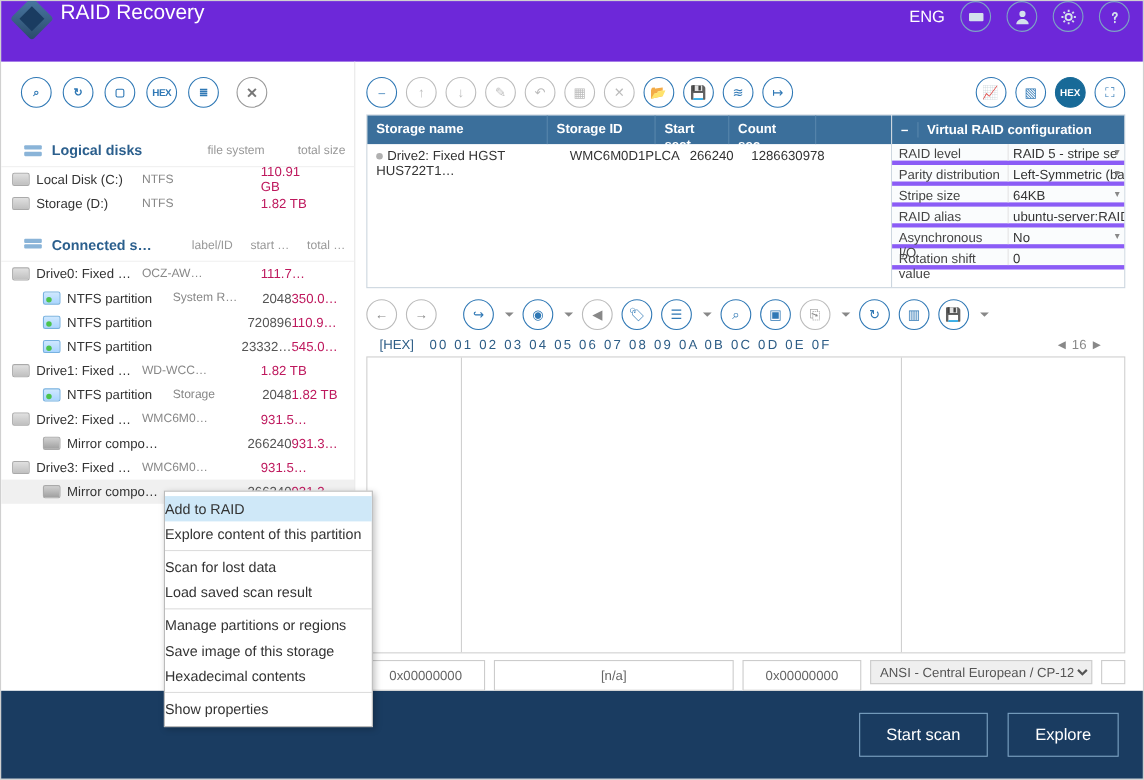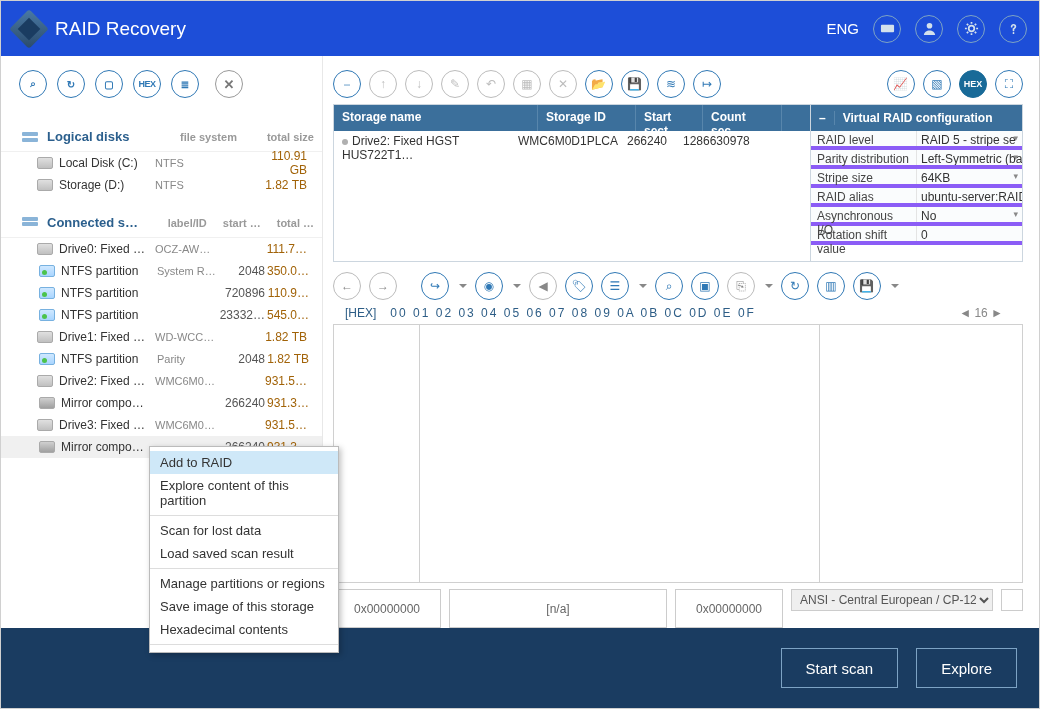--- a/index.html
+++ b/index.html
@@ -1,49 +1,49 @@
 <!DOCTYPE html>
 <html><head>
 <meta charset="utf-8">
 <style>
   * { box-sizing:border-box; margin:0; padding:0; font-family:"Segoe UI",Arial,sans-serif }
   body { width:1040px; height:709px; overflow:hidden; background:#fff; border:1px solid #d0d0d0 }
-  .topbar { height:55px; background:#1d4ed8; color:#fff; display:flex; align-items:center; padding:0 12px; font-size:16px }
+  .topbar { height:55px; background:#6d28d9; color:#fff; display:flex; align-items:flex-start; padding:0 12px; font-size:16px }
   .logo-ico { width:32px; height:32px; margin-right:10px; position:relative }
   .logo-ico::before { content:""; position:absolute; inset:2px; background:linear-gradient(135deg,#4a7aa5,#2a4a6a); transform:rotate(45deg); border-radius:3px }
   .logo-ico::after { content:""; position:absolute; left:8px; top:8px; width:16px; height:16px; background:#1a3c61; transform:rotate(45deg) }
   .app-title { font-size:19px; font-weight:400; margin-right:30px }
   .menu { display:flex; gap:28px; font-size:16px; color:#e2eaf2 }
   .menu span { cursor:pointer }
   .tri { display:inline-block; width:0; height:0; border-left:4px solid transparent; border-right:4px solid transparent; border-top:5px solid #e2eaf2; margin-right:6px; vertical-align:middle }
   .top-right { margin-left:auto; display:flex; align-items:center; gap:14px }
   .lang { font-size:15px }
   .circ-btn { width:28px; height:28px; border:1.5px solid #7da3c4; border-radius:50%; display:flex; align-items:center; justify-content:center; cursor:pointer }
   .circ-btn svg { width:15px; height:15px; stroke:#d4e1ec; fill:none; stroke-width:1.8 }
   .circ-btn.fill svg { fill:#d4e1ec; stroke:none }
   .content { position:relative; height:572px; display:flex }
   .side { width:322px; padding:14px 0 0 0; border-right:1px solid #e8e8e8 }
   .tbar { height:40px; padding-left:18px; display:flex; gap:10px; align-items:flex-start }
   .tbtn { width:28px; height:28px; border:1.5px solid #2f78b5; border-radius:50%; display:flex; align-items:center; justify-content:center; cursor:pointer; color:#2f78b5; font-size:10px; font-weight:bold }
   .tbtn.hex { font-size:9px; letter-spacing:-0.5px }
   .tbtn.x { border-color:#999; color:#777; font-size:13px; margin-left:6px }
   .section-hdr { display:flex; align-items:center; height:30px; padding:0 8px 0 20px; font-size:13px; color:#2b5f8d; font-weight:600; border-bottom:1px solid #f0f0f0; margin-top:12px }
   .section-hdr .sico { width:18px; height:14px; margin-right:8px }
-  .cols { display:inline-flex; margin-left:auto; color:#999; font-size:11px; font-weight:700; gap:30px }
-  .tree-row { display:flex; align-items:center; height:22px; font-size:12px; color:#333; padding-left:36px }
+  .cols { display:inline-flex; margin-left:auto; color:#999; font-size:11px; font-weight:400; gap:30px }
+  .tree-row { display:flex; align-items:center; height:22px; font-size:12px; color:#333; padding-left:10px }
   .tree-row.in { padding-left:38px }
   .tree-row.sel { background:#f0f0f0 }
   .dico { width:16px; height:12px; margin-right:6px; background:linear-gradient(#e0e0e0,#c0c0c0); border:1px solid #aaa; border-radius:2px; flex:none }
   .dico.p { background:linear-gradient(#cfe8ff,#a9d5ff); border-color:#77b1e0 }
   .dico.p::after { content:""; display:block; width:5px; height:5px; background:#4cc34c; border-radius:50%; margin:4px 0 0 2px }
   .dico.m { background:linear-gradient(#d0d0d0,#a0a0a0) }
   .nm { width:96px; overflow:hidden; white-space:nowrap; text-overflow:ellipsis }
   .c1 { width:62px; color:#888; font-size:11px; overflow:hidden; text-overflow:ellipsis; white-space:nowrap }
   .c2 { width:46px; color:#555; font-size:12px; text-align:right }
-  .c3 { width:54px; color:#a16207; font-size:12px; text-align:right; padding-right:10px }
+  .c3 { width:54px; color:#be185d; font-size:12px; text-align:left; padding-right:10px }
   .main { flex:1; display:flex; flex-direction:column; padding:14px 16px 0 10px }
   .mtbar { display:flex; gap:8px; margin-bottom:6px; align-items:center }
   .mtbar .sp { flex:1 }
   .mbtn { width:28px; height:28px; border:1.5px solid #2f78b5; border-radius:50%; display:flex; align-items:center; justify-content:center; cursor:pointer; color:#2f78b5; font-size:12px }
   .mbtn.g { border-color:#bcbcbc; color:#bcbcbc }
   .mbtn.on { background:#186a98; border-color:#186a98; color:#fff; font-size:9px; font-weight:bold }
   .grid { border:1px solid #ccd6df; display:flex }
   .gl { flex:1 }
   .gh-row { display:flex; background:#3b6f9b; color:#fff; font-size:12px; height:26px }
   .gh { padding:5px 8px; border-right:1px solid #5886ac; font-weight:600 }
@@ -62,28 +62,28 @@
   .hexbar { display:flex; gap:8px; margin-top:10px; align-items:center }
   .hexbar .mbtn { border-color:#bbb; color:#888 }
   .hexbar .mbtn.a { border-color:#2f78b5; color:#2f78b5 }
   .hexlbl { font-family:"Consolas",monospace; font-size:12px; color:#2d5d86; margin:6px 0 4px 12px }
   .hexlbl .nums { margin-left:14px; letter-spacing:2px }
   .hexlbl .pg { float:right; color:#888; margin-right:20px }
   .hexpane { flex:1; display:flex; border:1px solid #d0d0d0; background:#fff }
   .hexpane>div { border-right:1px solid #d0d0d0 }
   .hexpane>div:first-child { width:86px } .hexpane>div:last-child { border:none; flex:1 }
   .stat { display:flex; gap:8px; margin-top:6px }
-  .stat input { height:39px; border:1px solid #ccc; font-size:12px; text-align:center; color:#666 }
+  .stat input { height:28px; border:1px solid #ccc; font-size:12px; text-align:center; color:#666 }
   .stat input:nth-child(1){width:108px} .stat input:nth-child(2){flex:1} .stat input:nth-child(3){width:108px}
   .stat select{height:22px;border:1px solid #ccc;font-size:12px;width:202px;color:#555;padding-left:4px}
   .stat .sq{width:22px;height:22px;border:1px solid #ccc}
   .bottom { height:80px; background:#1a3c61; display:flex; align-items:center; justify-content:flex-end; padding-right:22px; gap:18px }
   .bottom button { height:40px; padding:0 24px; background:transparent; border:1.5px solid #7da3c4; color:#fff; font-size:15px; cursor:pointer }
   .ctx { position:absolute; left:148px; top:390px; width:190px; background:#fff; border:1px solid #bbb; box-shadow:2px 2px 6px rgba(0,0,0,0.25); padding:4px 0; font-size:13px }
-  .ctx div { padding:4px 10px; color:#333; cursor:default }
+  .ctx div { padding:4px 0; color:#333; cursor:default }
   .ctx div.hl { background:#cfe8f8 }
   .ctx hr { border:none; border-top:1px solid #ddd; margin:3px 0 }
   .tri2{display:inline-block;width:0;height:0;border-left:4px solid transparent;border-right:4px solid transparent;border-top:4px solid #888;vertical-align:middle;margin-left:2px}
 </style>
 </head>
 <body>
 
 <div class="topbar">
   <div class="logo-ico"></div>
   <div class="app-title">RAID Recovery</div>
@@ -197,21 +197,21 @@
         <div class="tree-row  ">
      <span class="dico "></span>
      <span class="nm">Drive1: Fixed …</span>
           <span class="c1">WD-WCC…</span>
           <span class="c2"></span>
           <span class="c3">1.82 TB</span>
    </div>
         <div class="tree-row in ">
      <span class="dico p"></span>
      <span class="nm">NTFS partition</span>
-          <span class="c1">Parity</span>
+          <span class="c1">Storage</span>
           <span class="c2">2048</span>
           <span class="c3">1.82 TB</span>
    </div>
         <div class="tree-row  ">
      <span class="dico "></span>
      <span class="nm">Drive2: Fixed …</span>
           <span class="c1">WMC6M0…</span>
           <span class="c2"></span>
           <span class="c3">931.5…</span>
    </div>
@@ -255,21 +255,21 @@
       <div class="sp"></div>
       <div class="mbtn">📈</div>
       <div class="mbtn">▧</div>
       <div class="mbtn on">HEX</div>
       <div class="mbtn">⛶</div>
     </div>
 
     <div class="grid">
       <div class="gl">
         <div class="gh-row">
-          <div class="gh" style="width:204px">Storage name</div>
+          <div class="gh" style="width:164px">Storage name</div>
           <div class="gh" style="width:98px">Storage ID</div>
           <div class="gh" style="width:67px">Start sect…</div>
           <div class="gh" style="width:79px">Count sec…</div>
         </div>
         <div class="gr">
           <div class="gr-name"><span class="dot"></span><span>Drive2: Fixed HGST HUS722T1…</span></div>
           <div class="gr-id">WMC6M0D1PLCA</div>
           <div class="gr-ss">266240</div>
           <div class="gr-cs">1286630978</div>
         </div>
@@ -354,19 +354,20 @@
       <div class="hl">Add to RAID</div>
       <div class="">Explore content of this partition</div>
       <hr>
       <div class="">Scan for lost data</div>
       <div class="">Load saved scan result</div>
       <hr>
       <div class="">Manage partitions or regions</div>
       <div class="">Save image of this storage</div>
       <div class="">Hexadecimal contents</div>
       <hr>
+      <div class="">Show properties</div>
     </div>
 </div>
 
 <div class="bottom">
   <button>Start scan</button>
   <button>Explore</button>
 </div>
 
 </body></html>

